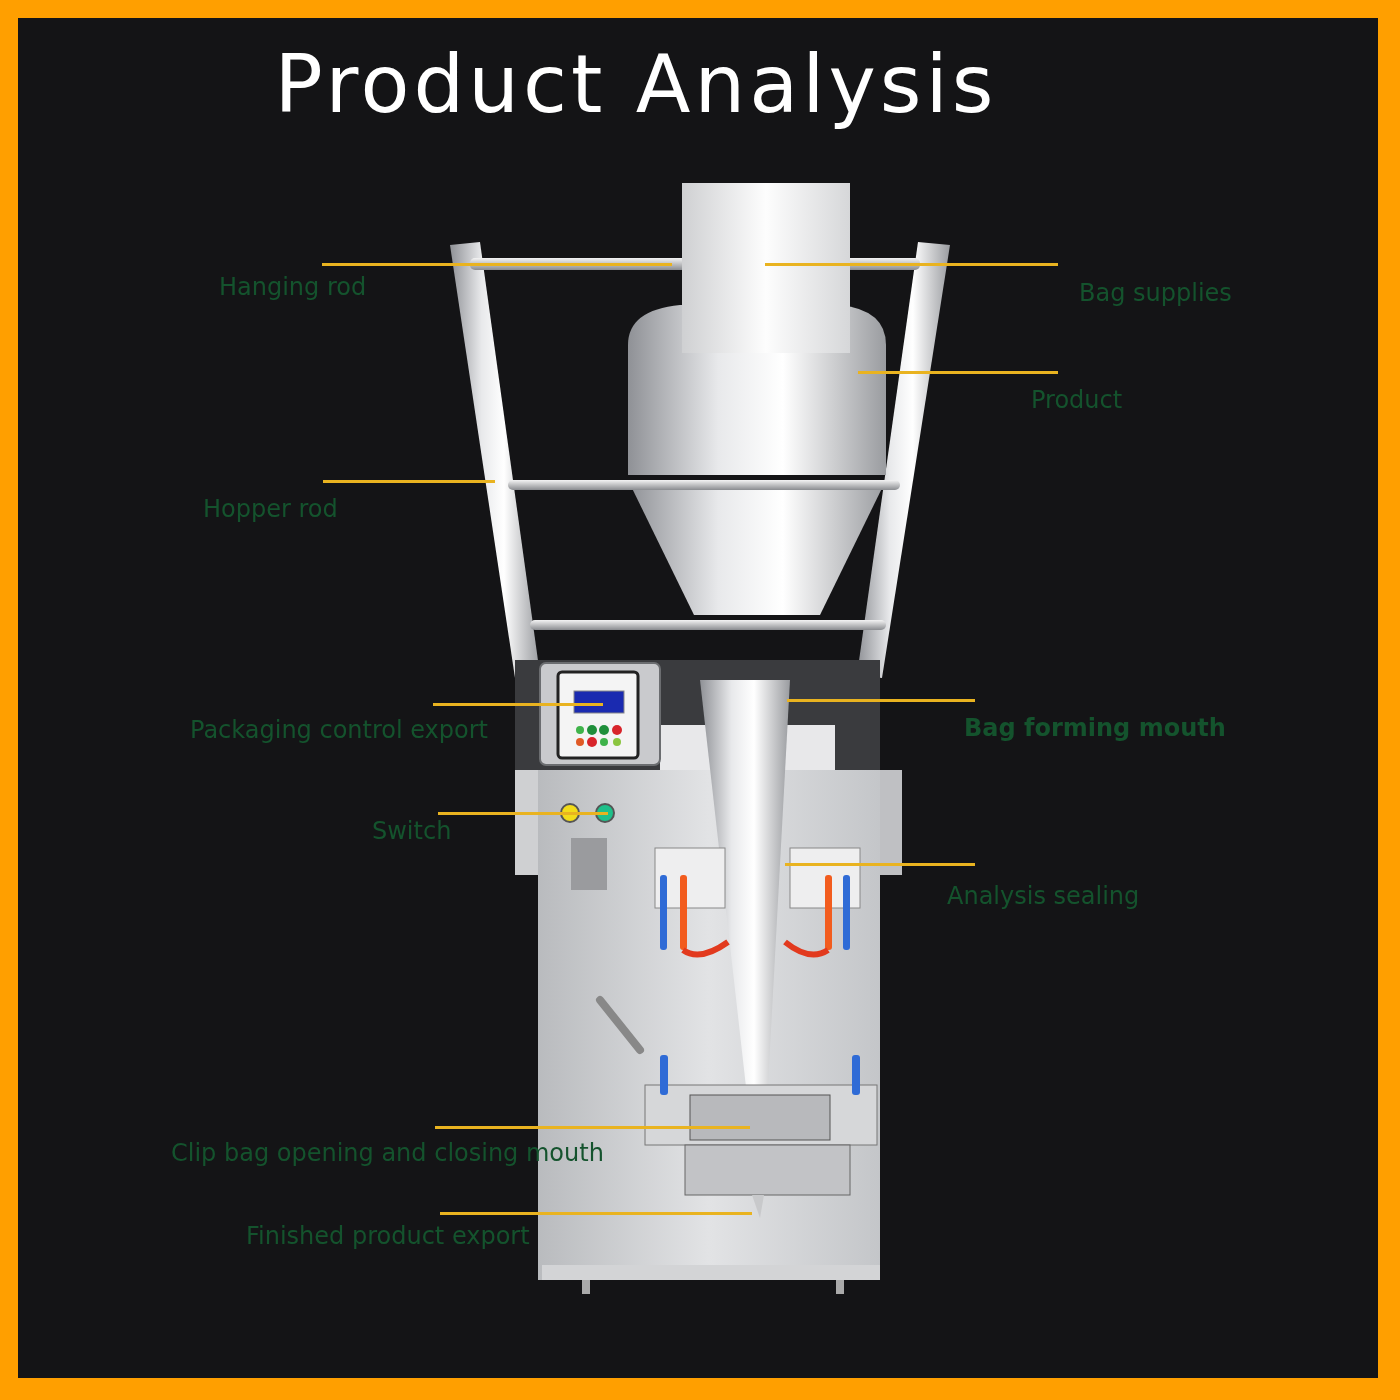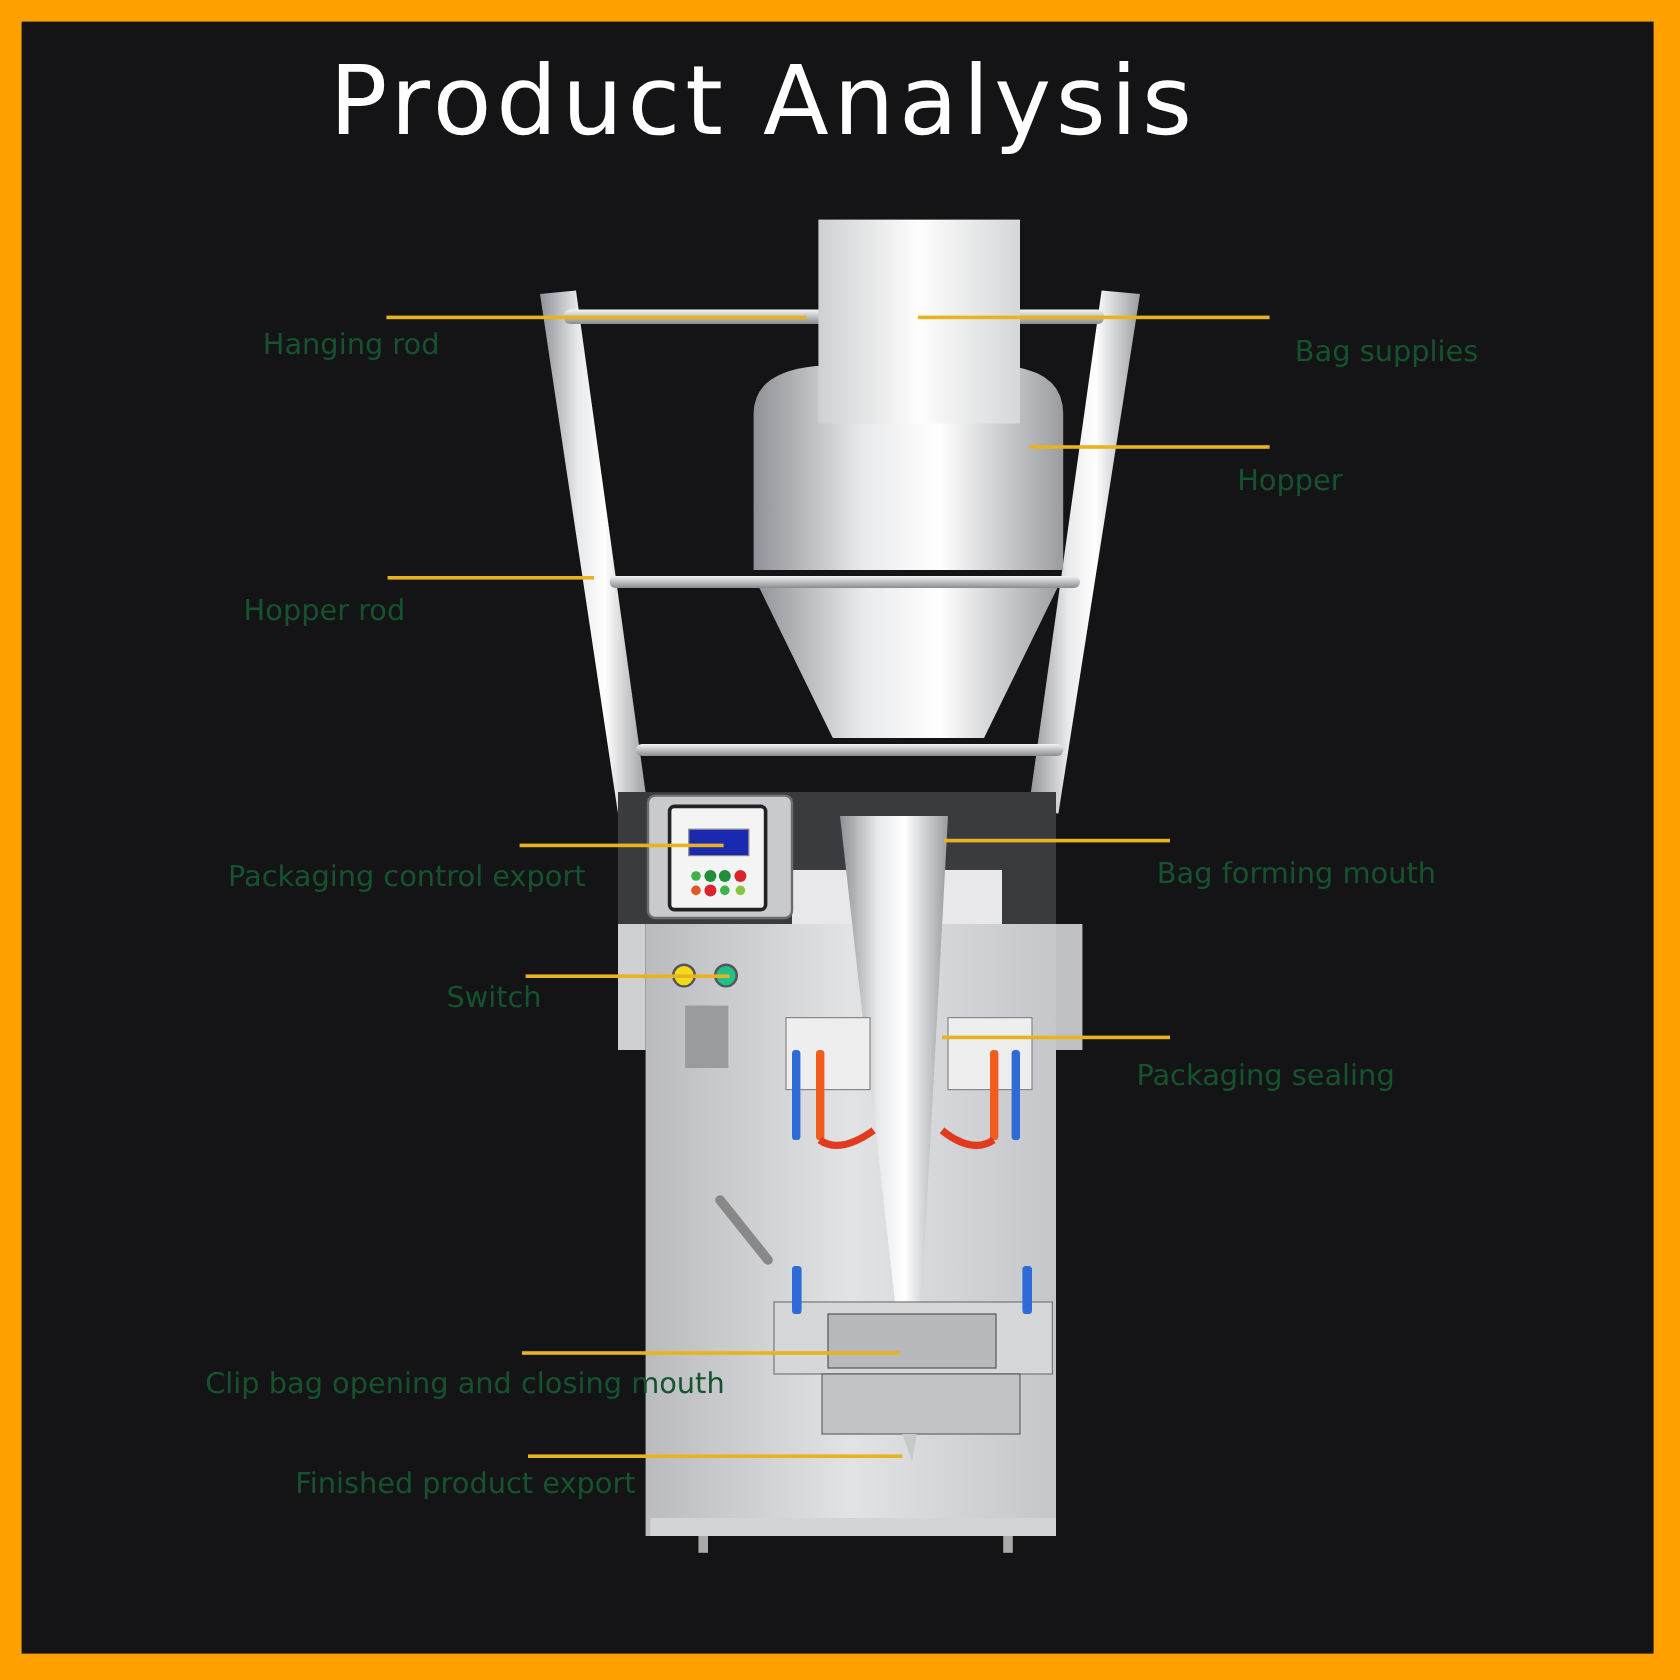--- a/index.html
+++ b/index.html
@@ -115,20 +115,20 @@
 <div class="leader" style="left:323px;top:480px;width:172px;"></div>
 <div class="leader" style="left:433px;top:703px;width:170px;"></div>
 <div class="leader" style="left:787px;top:699px;width:188px;"></div>
 <div class="leader" style="left:438px;top:812px;width:170px;"></div>
 <div class="leader" style="left:785px;top:863px;width:190px;"></div>
 <div class="leader" style="left:435px;top:1126px;width:315px;"></div>
 <div class="leader" style="left:440px;top:1212px;width:312px;"></div>
 
 <div class="label" style="left:219px;top:273px;">Hanging rod</div>
 <div class="label" style="left:1035px;top:279px;margin-left:44px;">Bag supplies</div>
-<div class="label" style="left:1031px;top:386px;">Hopper</div>
+<div class="label" style="left:1031px;top:386px;">Product</div>
 <div class="label" style="left:203px;top:495px;">Hopper rod</div>
 <div class="label" style="left:190px;top:716px;">Packaging control export</div>
-<div class="label" style="left:964px;top:714px;">Bag forming mouth</div>
+<div class="label" style="left:964px;top:714px;font-weight:bold;">Bag forming mouth</div>
 <div class="label" style="left:372px;top:817px;text-align:right;">Switch</div>
-<div class="label" style="left:947px;top:882px;">Packaging sealing</div>
+<div class="label" style="left:947px;top:882px;">Analysis sealing</div>
 <div class="label" style="left:171px;top:1139px;">Clip bag opening and closing mouth</div>
 <div class="label" style="left:246px;top:1222px;">Finished product export</div>
 
 </body></html>

